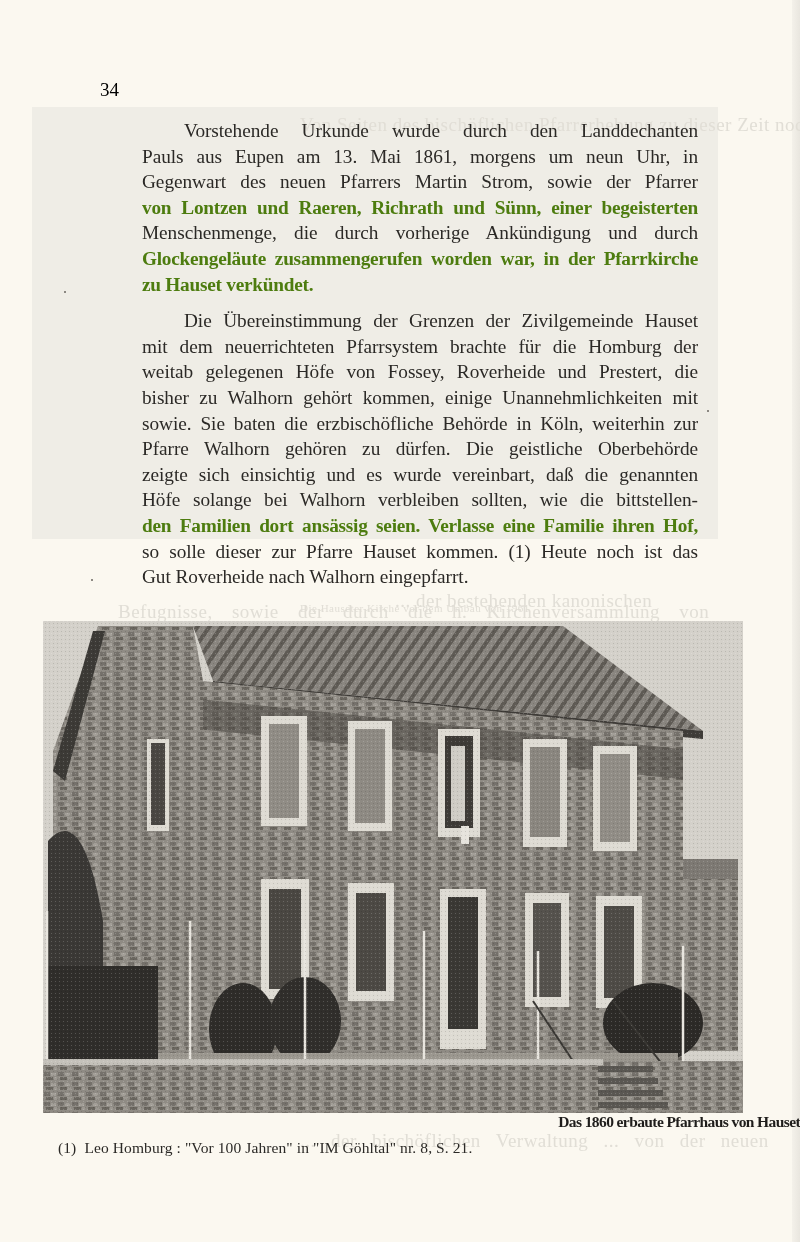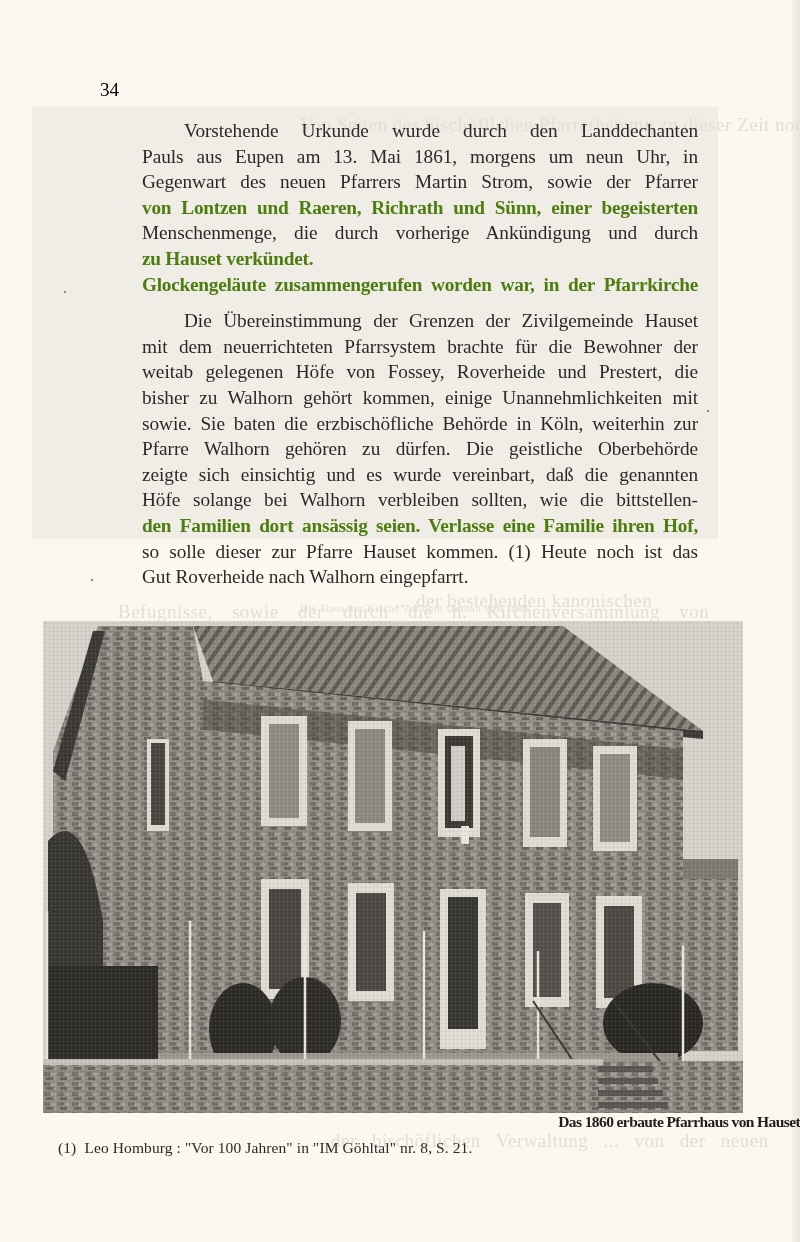--- a/index.html
+++ b/index.html
@@ -66,26 +66,26 @@
 
 <div class="page-number">34</div>
 
 <div class="body-text">
   <div class="para">
     <span class="line indent">Vorstehende Urkunde wurde durch den Landdechanten</span>
     <span class="line">Pauls aus Eupen am 13. Mai 1861, morgens um neun Uhr, in</span>
     <span class="line">Gegenwart des neuen Pfarrers Martin Strom, sowie der Pfarrer</span>
     <span class="line bold">von Lontzen und Raeren, Richrath und Sünn, einer begeisterten</span>
     <span class="line">Menschenmenge, die durch vorherige Ankündigung und durch</span>
+    <span class="line bold">Glockengeläute zusammengerufen worden war, in der Pfarrkirche</span>
     <span class="line bold last">zu Hauset verkündet.</span>
-    <span class="line bold">Glockengeläute zusammengerufen worden war, in der Pfarrkirche</span>
   </div>
   <div class="para">
     <span class="line indent">Die Übereinstimmung der Grenzen der Zivilgemeinde Hauset</span>
-    <span class="line">mit dem neuerrichteten Pfarrsystem brachte für die Bewohner der</span>
+    <span class="line">mit dem neuerrichteten Pfarrsystem brachte für die Homburg der</span>
     <span class="line">weitab gelegenen Höfe von Fossey, Roverheide und Prestert, die</span>
     <span class="line">bisher zu Walhorn gehört kommen, einige Unannehmlichkeiten mit</span>
     <span class="line">sowie. Sie baten die erzbischöfliche Behörde in Köln, weiterhin zur</span>
     <span class="line">Pfarre Walhorn gehören zu dürfen. Die geistliche Oberbehörde</span>
     <span class="line">zeigte sich einsichtig und es wurde vereinbart, daß die genannten</span>
     <span class="line">Höfe solange bei Walhorn verbleiben sollten, wie die bittstellen-</span>
     <span class="line bold">den Familien dort ansässig seien. Verlasse eine Familie ihren Hof,</span>
     <span class="line">so solle dieser zur Pfarre Hauset kommen. (1) Heute noch ist das</span>
     <span class="line last">Gut Roverheide nach Walhorn eingepfarrt.</span>
   </div>

